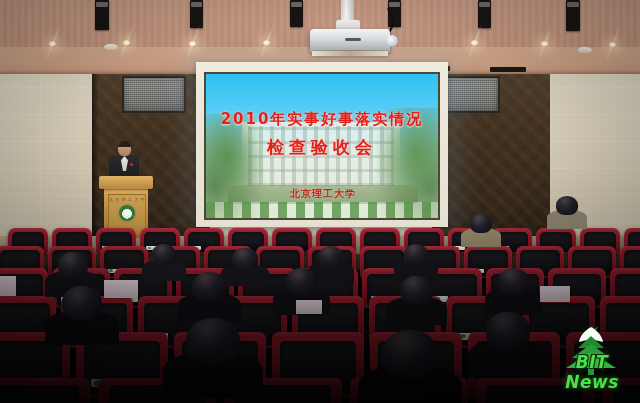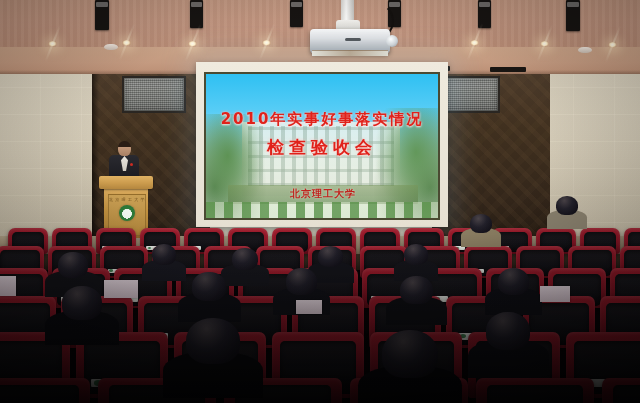--- a/index.html
+++ b/index.html
@@ -702,14 +702,25 @@
       <div class="shoulder" style="left: 467.52px; top: 340.12px; width: 81.4px; height: 38px; background: rgb(16, 16, 22);"></div>
       <div class="head" style="left: 486px; top: 312px; width: 44px; height: 38px;"></div>
       <div class="paper" style="left: 104px; top: 280px; width: 34px; height: 18px;"></div>
       <div class="paper" style="left: 296px; top: 300px; width: 26px; height: 14px;"></div>
       <div class="paper" style="left: 540px; top: 286px; width: 30px; height: 16px;"></div>
       <div class="paper" style="left: 0px; top: 276px; width: 16px; height: 20px;"></div>
     </div>
 
   <div class="vignette"></div>
 
+  <div class="watermark">
+    <svg class="wm-tree" viewBox="0 0 58 54">
+      <path d="M29 1 L31 8 L36 4 L33 11 Z" fill="#2f8f3a" opacity=".9"></path>
+      <path d="M29 5 C22 9 18 14 17 20 L29 17 L41 20 C40 14 36 9 29 5 Z" fill="#f2fff2"></path>
+      <path d="M29 14 L42 26 L16 26 Z" fill="#1f8a2c"></path>
+      <path d="M29 22 L48 36 L10 36 Z" fill="#2a9c37"></path>
+      <path d="M29 30 L54 46 L4 46 Z" fill="#35ad41"></path>
+      <rect x="26" y="44" width="6" height="9" fill="#2f8f3a"></rect>
+    </svg>
+    <div class="wm-label">BIT News</div>
+  </div>
 
 </div>
 
 </body></html>

